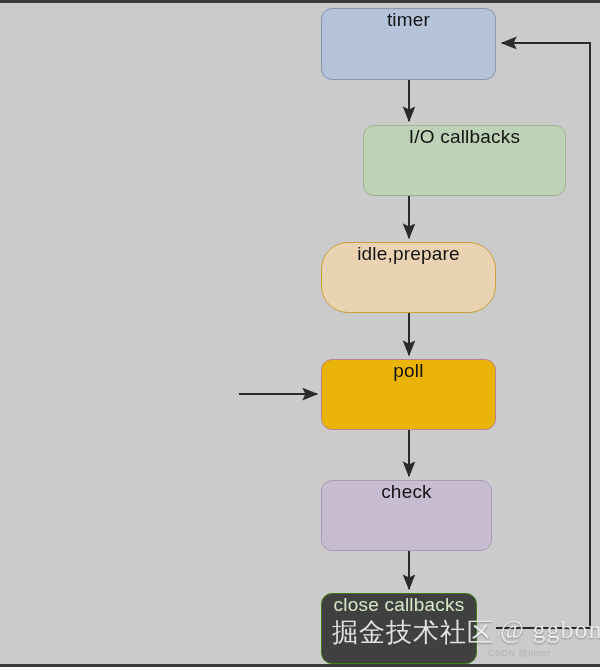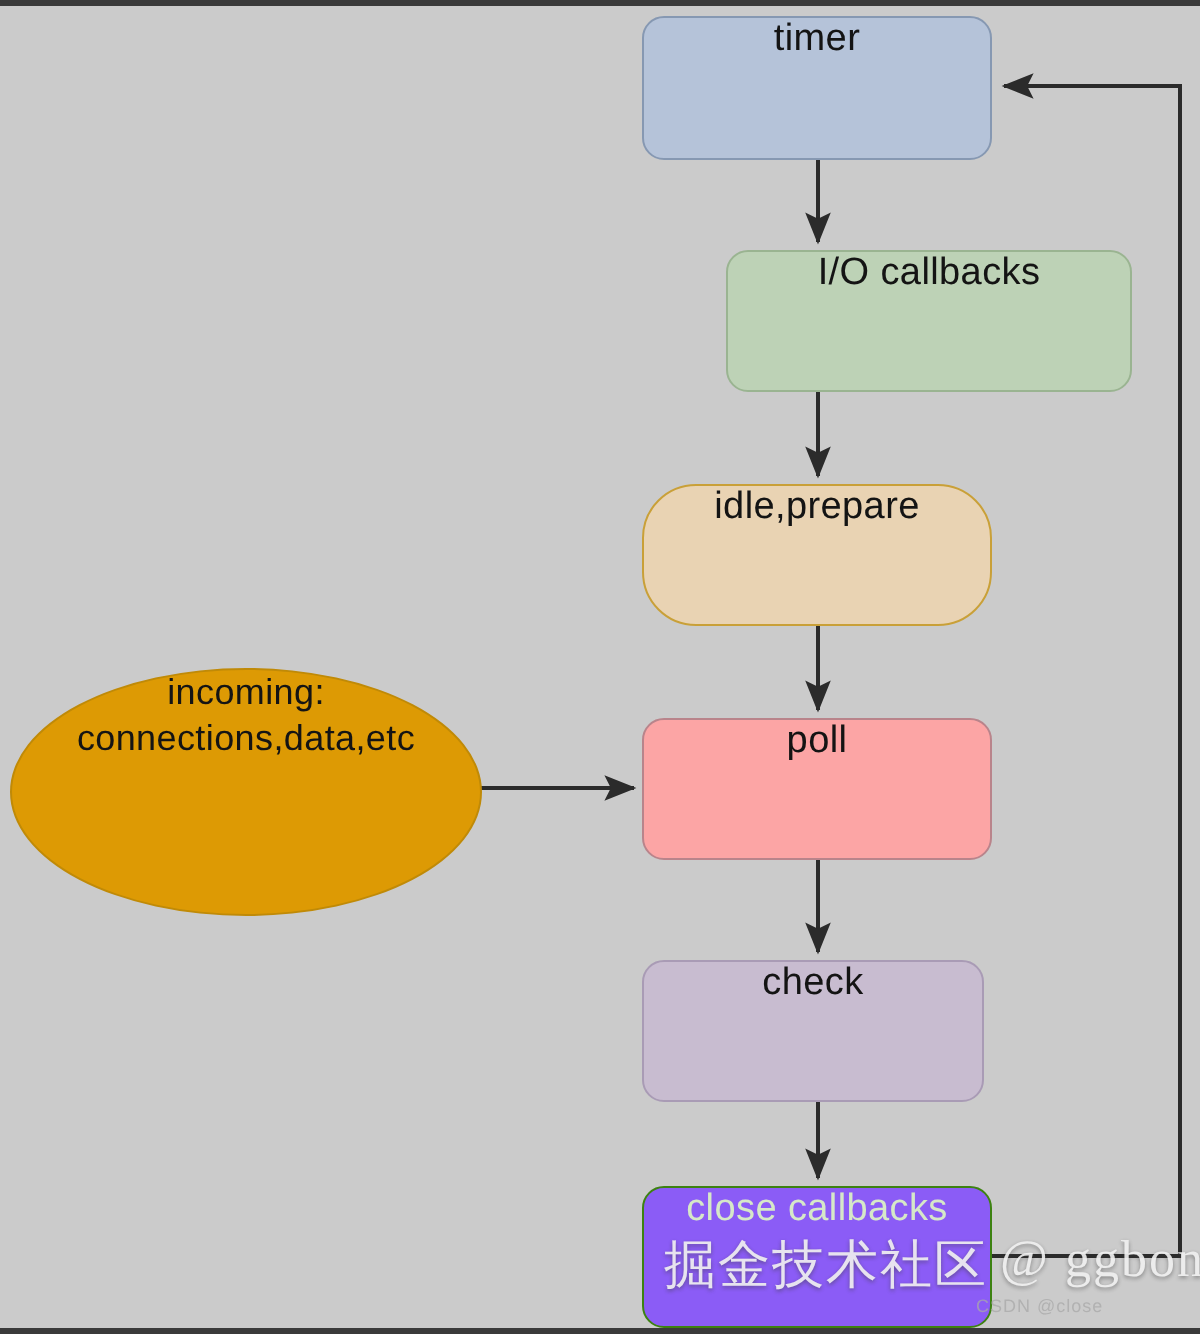--- a/index.html
+++ b/index.html
@@ -130,37 +130,33 @@
   </div>
 
   <div class="node" style="left:321px; top:122px; width:203px; height:71px; background:#bdd2b6; border-color:#9ab491;margin-left:42px;">
     <span class="node-label">I/O callbacks</span>
   </div>
 
   <div class="node" style="left:321px; top:239px; width:175px; height:71px; background:#e9d3b3; border-color:#c9a038;border-radius:27px;">
     <span class="node-label">idle,prepare</span>
   </div>
 
-  <div class="node" style="left:321px; top:356px; width:175px; height:71px; background:#fca5a5; border-color:#b9848b;">
+  <div class="node" style="left:321px; top:356px; width:175px; height:71px; background:#eab308; border-color:#b9848b;">
     <span class="node-label">poll</span>
   </div>
 
   <div class="node" style="left:321px; top:477px; width:171px; height:71px; background:#c8bcd0; border-color:#a99bb5;">
     <span class="node-label">check</span>
   </div>
 
-  <div class="node" style="left:321px; top:590px; width:175px; height:71px; background:#8b5cf6; border-color:#3d8211; color:#d6e8c8;">
+  <div class="node" style="left:321px; top:590px; width:156px; height:71px; background:#404040; border-color:#3d8211; color:#d6e8c8;">
     <span class="node-label">close callbacks</span>
   </div>
 
-  <div class="node ellipse" style="left:5px; top:331px; width:236px; height:124px; background:#dd9a04; border-color:#c08a07;">
-    <span class="node-label">incoming:
-connections,data,etc</span>
-  </div>
 
   <div id="watermark">
     <span>掘金技术社区</span>
     <span class="wm-handle">@ ggbond</span>
   </div>
 
-  <div id="credit">CSDN @close</div>
+  <div id="credit">CSDN @timer</div>
 
 </div>
 
 </body></html>

